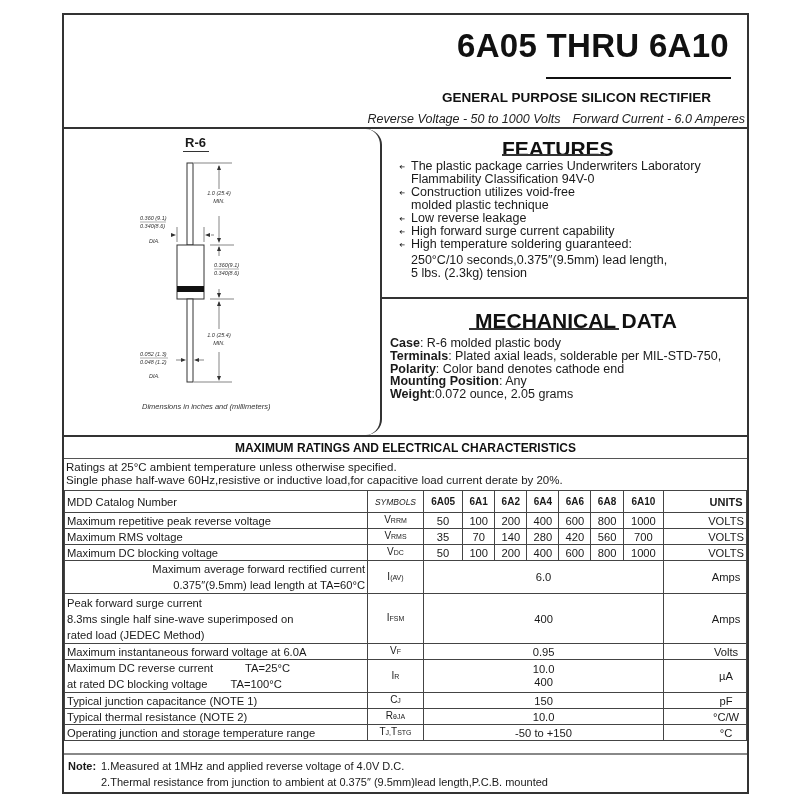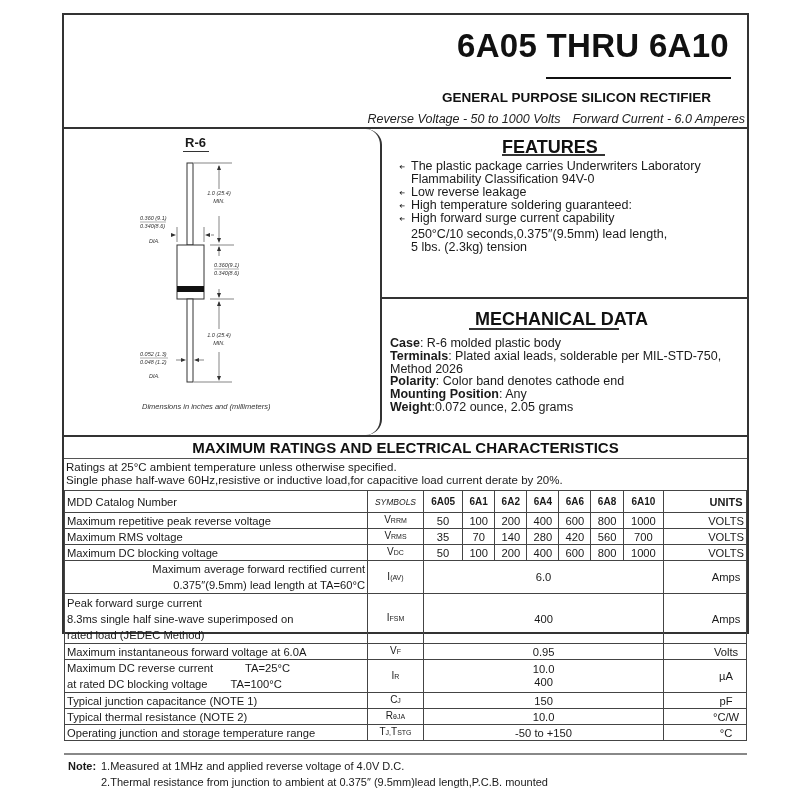--- a/index.html
+++ b/index.html
@@ -1,51 +1,51 @@
 <!DOCTYPE html>
 <html><head>
   <meta charset="utf-8">
   <style>
     * { box-sizing: border-box; margin: 0; padding: 0; }
     html, body { width: 800px; height: 800px; background: #ffffff; overflow: hidden; }
     body { font-family: "Liberation Sans", sans-serif; color: #1a1a1a; position: relative; }
 
-    .sheet { position: absolute; left: 62px; top: 13px; width: 687px; height: 621px; border: 2px solid #333; }
+    .sheet { position: absolute; left: 62px; top: 13px; width: 687px; height: 781px; border: 2px solid #333; }
 
     
     .header { position: absolute; left: 0; top: 0; width: 683px; height: 114px; border-bottom: 2px solid #333; }
     .title { position: absolute; right: 18px; top: 12px; font-size: 33px; font-weight: bold; letter-spacing: 0.3px; color: #111; }
     .title-rule { position: absolute; right: 16px; top: 62px; width: 185px; height: 2px; background: #111; }
     .subtitle { position: absolute; right: 36px; top: 75px; font-size: 13.5px; font-weight: bold; color: #111; margin-left: 40px; }
     .ratings { position: absolute; right: 2px; top: 97px; font-size: 12.5px; font-style: italic; color: #222; white-space: nowrap; }
     .ratings .gap { display: inline-block; width: 12px; }
 
     
     .mid { position: absolute; left: 0; top: 114px; width: 683px; height: 306px; }
     .pkg { position: absolute; left: 0; top: 0; width: 318px; height: 306px; border-right: 2px solid #333; border-radius: 16px; }
     .pkg-title { position: absolute; left: 121px; top: 6px; font-size: 13px; font-weight: bold; }
     .pkg-title-rule { position: absolute; left: 119px; top: 22px; width: 26px; height: 1px; background: #333; }
     .pkg svg { position: absolute; left: 0; top: 0; }
     .dim { font-family: "Liberation Sans", sans-serif; font-size: 5.5px; font-style: italic; fill: #333; }
     .pkg-caption { position: absolute; left: 78px; top: 273px; font-size: 7.5px; font-style: italic; color: #333; }
 
     .features { position: absolute; left: 318px; top: 0; width: 365px; height: 170px; border-bottom: 2px solid #333; }
-    .sec-title { position: absolute; font-size: 18px; font-weight: bold; color: #111; }
+    .sec-title { position: absolute; font-size: 21px; font-weight: bold; color: #111; }
     .sec-rule { position: absolute; height: 1.5px; background: #333; }
     .feat-list { position: absolute; left: 17px; top: 31px; font-size: 12.5px; line-height: 13px; color: #1a1a1a; list-style: none; }
     .feat-list li { position: relative; padding-left: 12px; }
     .feat-list li::before { content: "\2794"; position: absolute; left: 0; top: 0; font-size: 7px; transform: scaleX(-1); }
     .feat-list .extra { padding-left: 12px; margin-top: 3px; }
 
     .mech { position: absolute; left: 318px; top: 170px; width: 365px; height: 136px; }
     .mech-body { position: absolute; left: 8px; top: 38px; font-size: 12.5px; line-height: 12.8px; color: #1a1a1a; white-space: nowrap; }
     .mech-body b { font-weight: bold; }
 
     
-    .banner { position: absolute; left: 0; top: 420px; width: 683px; height: 24px; border-top: 2px solid #333; border-bottom: 1.5px solid #555; text-align: center; font-size: 15px; font-weight: bold; line-height: 22px; color: #111; }
+    .banner { position: absolute; left: 0; top: 420px; width: 683px; height: 24px; border-top: 2px solid #333; border-bottom: 1.5px solid #555; text-align: center; font-size: 12px; font-weight: bold; line-height: 22px; color: #111; }
     .cond { position: absolute; left: 2px; top: 446px; font-size: 11.5px; line-height: 12.5px; color: #1a1a1a; }
 
     
     table.spec { position: absolute; left: 0; top: 475px; width: 683px; border-collapse: collapse; font-size: 11.2px; color: #1a1a1a; }
     table.spec td { border: 1px solid #444; padding: 0 2px; height: 16px; line-height: 14px; }
     table.spec td.desc { width: 303px; text-align: left; }
     table.spec td.sym { width: 56px; text-align: center; font-size: 10px; }
     table.spec td.val { text-align: center; }
     table.spec td.unit { width: 64px; text-align: center; padding-left: 44px; }
     table.spec tr.hdr td { height: 22px; }
@@ -134,34 +134,34 @@
         <text class="dim" x="85" y="249">DIA.</text>
       </svg>
       <div class="pkg-caption">Dimensions in inches and (millimeters)</div>
     </div>
 
     <div class="features">
       <div class="sec-title" style="left:120px; top:8px;">FEATURES</div>
       <div class="sec-rule" style="left:120px; top:25px; width:103px;"></div>
       <ul class="feat-list">
         <li><span>The plastic package carries Underwriters Laboratory</span><br><span>Flammability Classification 94V-0</span></li>
+        <li><span>Construction utilizes void-free</span><br><span>molded plastic technique</span></li>
         <li><span>Low reverse leakage</span></li>
+        <li><span>High forward surge current capability</span></li>
         <li><span>High temperature soldering guaranteed:</span></li>
-        <li><span>High forward surge current capability</span></li>
         <div class="extra"><span>250°C/10 seconds,0.375″(9.5mm) lead length,</span><br><span>5 lbs. (2.3kg) tension</span></div>
       </ul>
     </div>
 
     <div class="mech">
       <div class="sec-title" style="left:93px; top:10px;">MECHANICAL DATA</div>
       <div class="sec-rule" style="left:87px; top:29px; width:150px;"></div>
       <div class="mech-body">
         <div><b>Case</b><span>: R-6 molded plastic body</span></div>
         <div><b>Terminals</b><span>: Plated axial leads, solderable per MIL-STD-750,</span></div>
-        <div>Method 2026</div>
         <div><b>Polarity</b><span>: Color band denotes cathode end</span></div>
         <div><b>Mounting Position</b><span>: Any</span></div>
         <div><b>Weight</b><span>:0.072 ounce, 2.05 grams</span></div>
       </div>
     </div>
   </div>
 
   <div class="banner">MAXIMUM RATINGS AND ELECTRICAL CHARACTERISTICS</div>
   <div class="cond">
     <div>Ratings at 25°C ambient temperature unless otherwise specified.</div>

